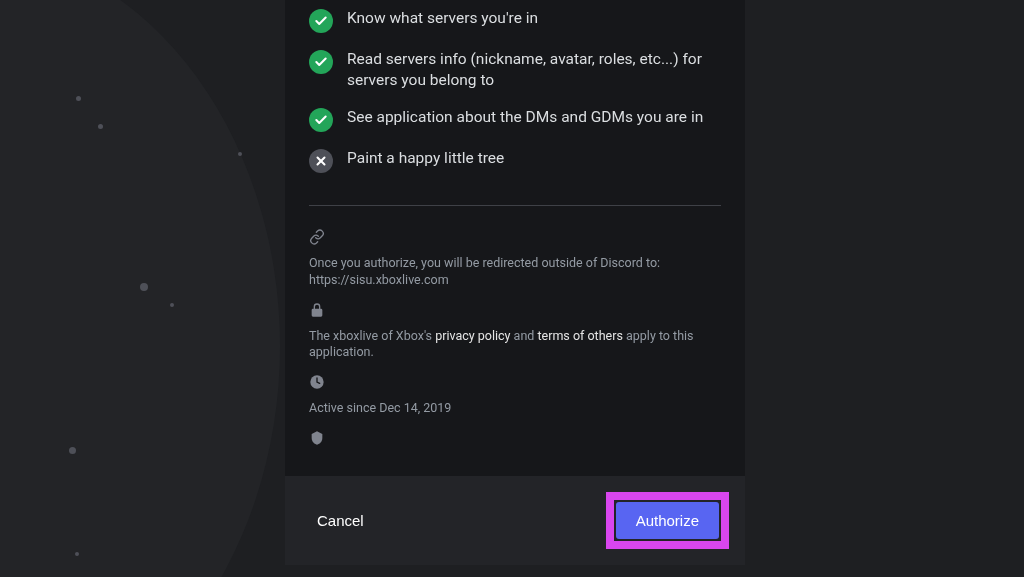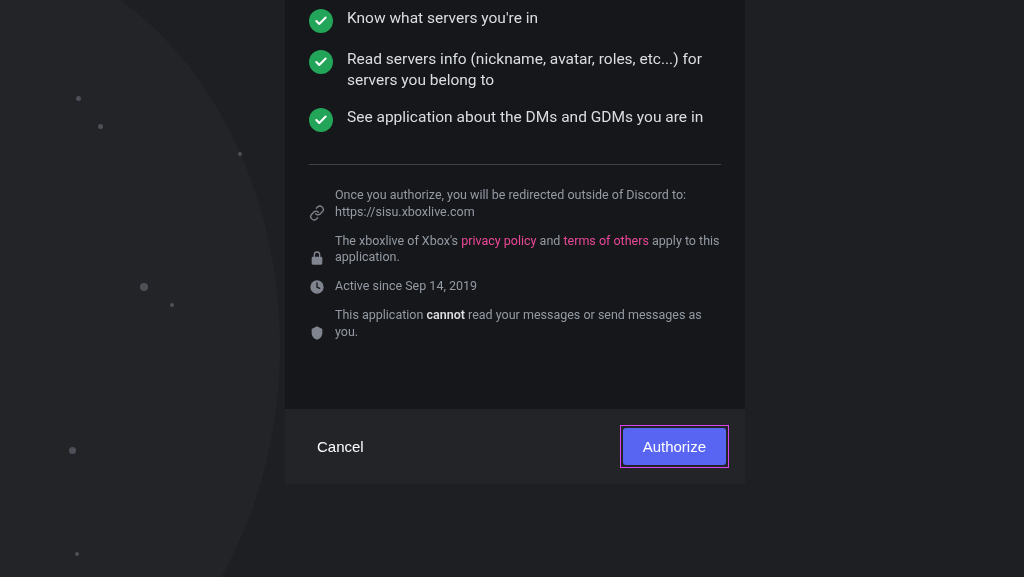--- a/index.html
+++ b/index.html
@@ -44,21 +44,20 @@
     .star6 { width: 7px; height: 7px; left: 69px; top: 447px; }
     .star7 { width: 4px; height: 4px; left: 75px; top: 552px; }
     .modal {
       position: absolute;
       left: 285px;
       top: 0;
       width: 460px;
       background: #16171a;
       display: flex;
       flex-direction: column;
-      gap: 46px;
     }
     .modal-body {
       padding: 0 16px 16px 16px;
     }
     .permission-list {
       padding: 0 8px 8px 8px;
     }
     .permission-item {
       display: flex;
       align-items: flex-start;
@@ -93,62 +92,64 @@
     .divider {
       border: none;
       border-top: 1px solid #3f4147;
       margin: 16px 8px;
     }
     .info-list {
       padding: 0 8px;
     }
     .info-item {
       display: flex;
-      align-items: flex-end;
+      align-items: flex-start;
       gap: 10px;
       padding: 6px 0;
+      flex-direction: column;
     }
     .info-icon {
       width: 16px;
       height: 16px;
       flex-shrink: 0;
       color: #80848e;
       margin-top: 1px;
     }
     .info-text {
       color: #949ba4;
       font-size: 12.5px;
       line-height: 1.35;
     }
     .info-text a {
-      color: #ec4899;
+      color: #e5e5e5;
       text-decoration: none;
     }
     .info-text .emph {
       color: #dbdee1;
       font-weight: 600;
     }
     .modal-footer {
       background: #232428;
       padding: 16px;
       display: flex;
       align-items: center;
       justify-content: space-between;
+      margin-top: 8px;
     }
     .cancel-btn {
       background: transparent;
       border: none;
       color: #fff;
       font-size: 15px;
       font-weight: 500;
       cursor: pointer;
       padding: 10px 16px;
     }
     .authorize-wrap {
-      border: 1px solid #d946ef;
+      border: 8px solid #d946ef;
       padding: 2px;
     }
     .authorize-btn {
       background: #5865f2;
       border: none;
       color: #fff;
       font-size: 15px;
       font-weight: 500;
       cursor: pointer;
       padding: 10px 20px;
@@ -190,20 +191,29 @@
         <div class="perm-text">Read servers info (nickname, avatar, roles, etc...) for servers you belong to</div>
       </div>
       <div class="permission-item">
         <div class="perm-icon allow">
           <svg viewBox="0 0 24 24" fill="none" stroke="#fff" stroke-width="3.5" stroke-linecap="round" stroke-linejoin="round">
               <polyline points="20 6 9 17 4 12"></polyline>
             </svg>
         </div>
         <div class="perm-text">See application about the DMs and GDMs you are in</div>
       </div>
+      <div class="permission-item">
+        <div class="perm-icon deny">
+          <svg viewBox="0 0 24 24" fill="none" stroke="#fff" stroke-width="3.5" stroke-linecap="round">
+              <line x1="18" y1="6" x2="6" y2="18"></line>
+              <line x1="6" y1="6" x2="18" y2="18"></line>
+            </svg>
+        </div>
+        <div class="perm-text">Paint a happy little tree</div>
+      </div>
     </div>
 
     <hr class="divider">
 
     <div class="info-list">
       <div class="info-item">
         <svg class="info-icon" viewBox="0 0 24 24" fill="none" stroke="currentColor" stroke-width="2" stroke-linecap="round" stroke-linejoin="round">
             <path d="M10 13a5 5 0 0 0 7.07 0l2.83-2.83a5 5 0 0 0-7.07-7.07L11 5"></path>
             <path d="M14 11a5 5 0 0 0-7.07 0l-2.83 2.83a5 5 0 0 0 7.07 7.07L13 19"></path>
           </svg>
@@ -213,27 +223,26 @@
         <svg class="info-icon" viewBox="0 0 24 24" fill="currentColor">
             <path d="M18 10h-1V7a5 5 0 0 0-10 0v3H6a2 2 0 0 0-2 2v8a2 2 0 0 0 2 2h12a2 2 0 0 0 2-2v-8a2 2 0 0 0-2-2zM9 7a3 3 0 1 1 6 0v3H9V7z"></path>
           </svg>
         <div class="info-text"><span>The xboxlive of Xbox's </span><a>privacy policy</a><span> and </span><a>terms of others</a><span> apply to this application.</span></div>
       </div>
       <div class="info-item">
         <svg class="info-icon" viewBox="0 0 24 24" fill="currentColor">
             <circle cx="12" cy="12" r="10"></circle>
             <path d="M12 6v6l4 2" fill="none" stroke="#16171a" stroke-width="2" stroke-linecap="round"></path>
           </svg>
-        <div class="info-text">Active since Sep 14, 2019</div>
+        <div class="info-text">Active since Dec 14, 2019</div>
       </div>
       <div class="info-item">
         <svg class="info-icon" viewBox="0 0 24 24" fill="currentColor">
             <path d="M12 2l8 4v6c0 5-3.5 9-8 10-4.5-1-8-5-8-10V6l8-4z"></path>
           </svg>
-        <div class="info-text"><span>This application </span><span class="emph">cannot</span><span> read your messages or send messages as you.</span></div>
       </div>
     </div>
   </div>
 
   <div class="modal-footer">
     <button class="cancel-btn">Cancel</button>
     <div class="authorize-wrap">
       <button class="authorize-btn">Authorize</button>
     </div>
   </div>

